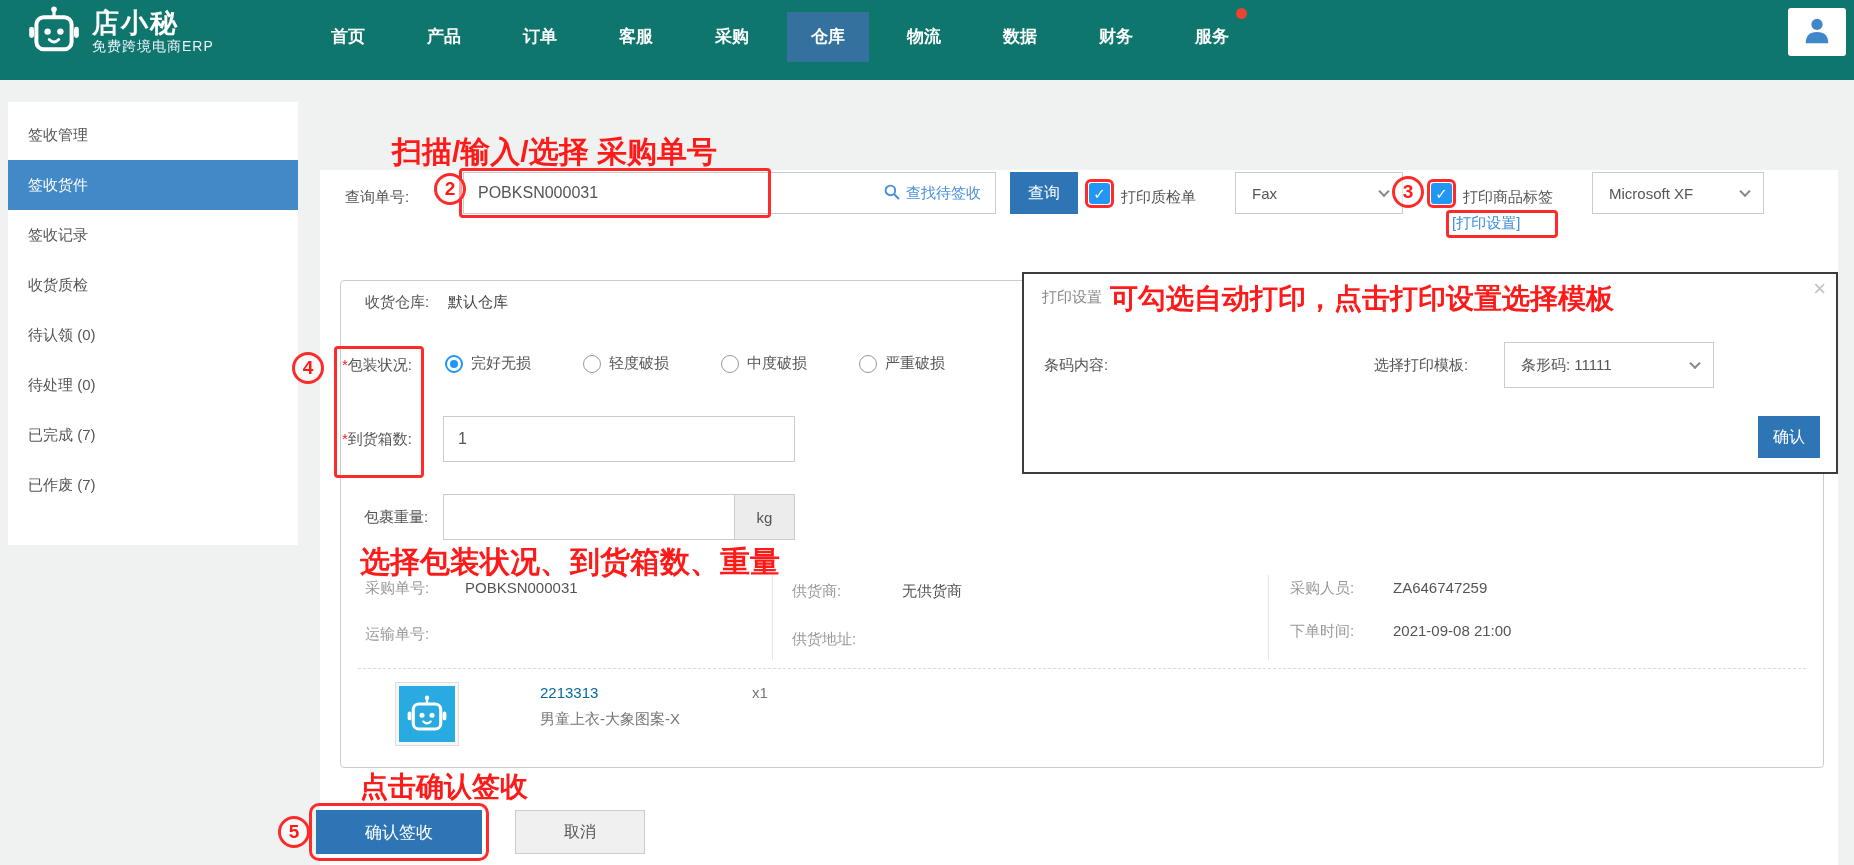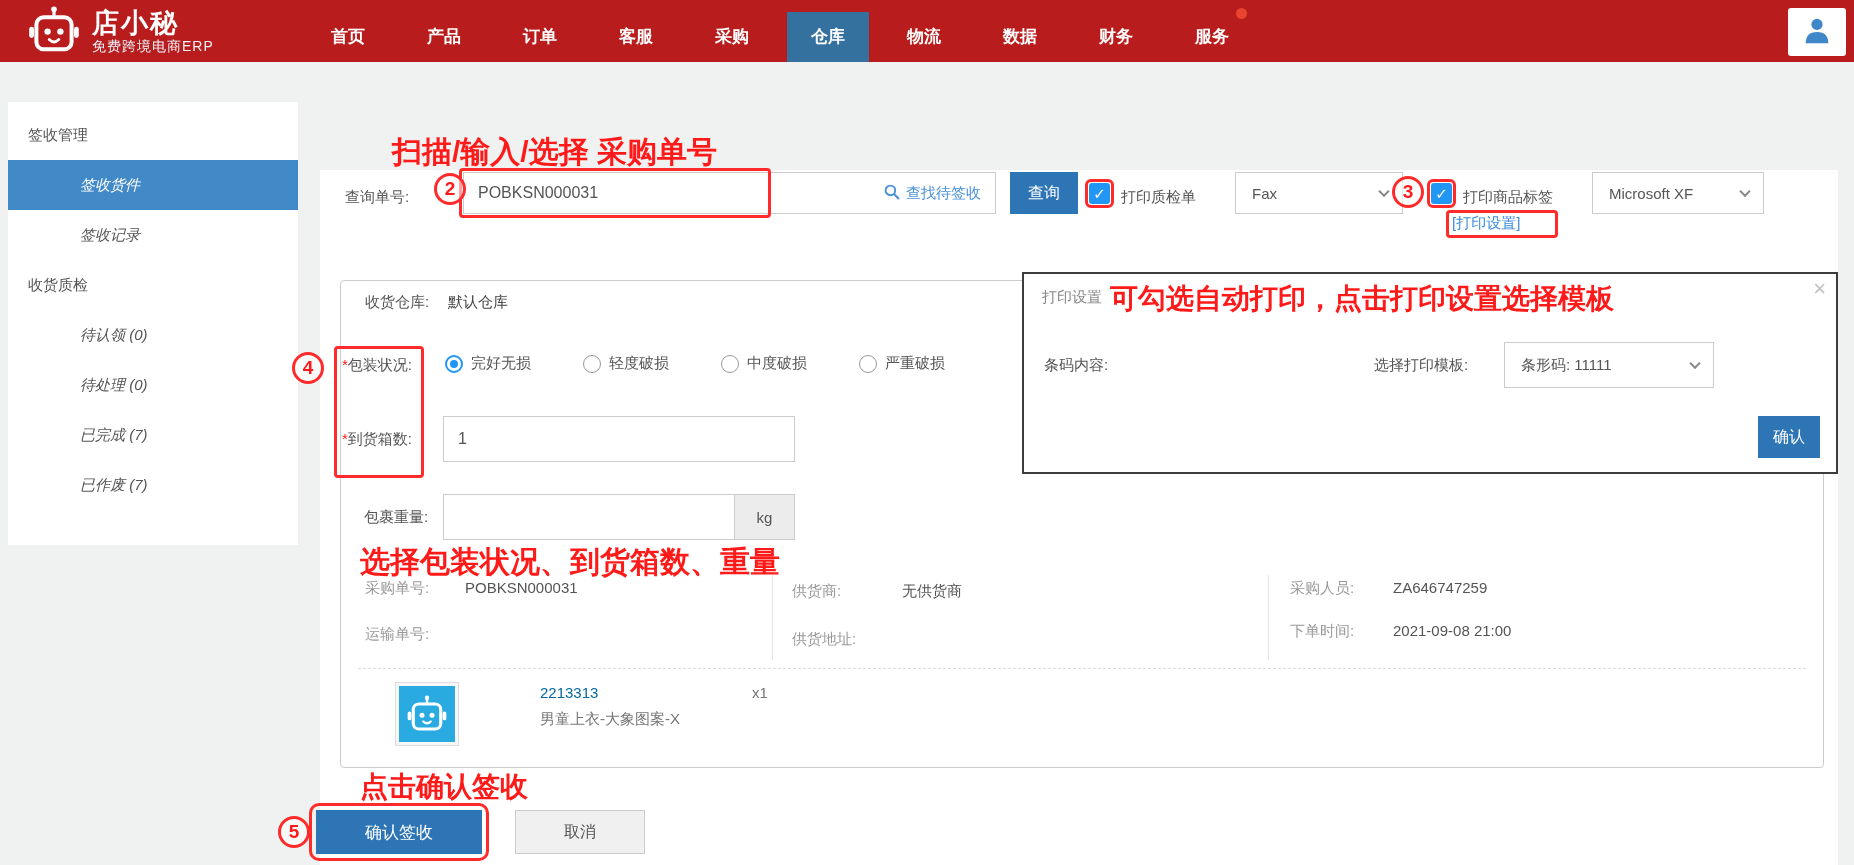--- a/index.html
+++ b/index.html
@@ -2,35 +2,35 @@
 <html><head>
 <meta charset="utf-8">
 <style>
   * { margin:0; padding:0; box-sizing:border-box; }
   html,body { background:#e9eaea; }
   body { font-family:"Liberation Sans","DejaVu Sans",sans-serif; }
   .stage { position:relative; width:1854px; height:865px; background:#f0f1f1; overflow:hidden; }
   .abs { position:absolute; }
 
   
-  .nav { position:absolute; left:0; top:0; width:1854px; height:62px; background:#b91c1c; }
+  .nav { position:absolute; left:0; top:0; width:1854px; height:80px; background:#0f766e; }
   .logo-wrap { position:absolute; left:28px; top:6px; display:flex; align-items:center; gap:12px; }
   .logo-txt .t1 { color:#fff; font-size:27px; font-weight:bold; letter-spacing:2px; line-height:30px; }
   .logo-txt .t2 { color:#eaf3fb; font-size:14px; letter-spacing:1px; }
   .menu { position:absolute; left:300px; top:12px; height:50px; display:flex; align-items:flex-end; }
   .menu-item { color:#fff; font-size:17px; font-weight:bold; line-height:50px; padding:0 24px; margin:0 7px; cursor:pointer; position:relative; }
   .menu-item.active { background:#34719f; }
   .red-dot { position:absolute; top:-4px; right:6px; width:11px; height:11px; border-radius:50%; background:#e8442e; }
   .userbox { position:absolute; right:8px; top:8px; width:58px; height:48px; background:#fff; border-radius:3px; display:flex; align-items:center; justify-content:center; }
 
   
   .sidebar { position:absolute; left:8px; top:102px; width:290px; height:443px; background:#fff; padding-top:8px; }
   .side-row { height:50px; line-height:50px; font-size:15px; color:#555; cursor:pointer; }
   .side-row.head { padding-left:20px; color:#555; }
-  .side-row.sub { padding-left:72px;font-style:italic; }
+  .side-row.sub { padding-left:20px; }
   .side-row.active { background:#4189c7; color:#fff; }
 
   
   .crumbbar { position:absolute; left:320px; top:103px; width:1518px; height:55px; background:#fff; }
   .crumb-txt { position:absolute; left:25px; top:18px; font-size:15px; color:#999; }
   .help { position:absolute; right:28px; top:16px; color:#4a90d9; font-size:17px; display:flex; align-items:center; gap:6px; cursor:pointer; }
   .help-q { width:22px; height:22px; border:2px solid #4a90d9; border-radius:50%; font-size:14px; font-weight:bold; display:flex; align-items:center; justify-content:center; }
 
   
   .panel { position:absolute; left:320px; top:170px; width:1518px; height:695px; background:#fff; }

